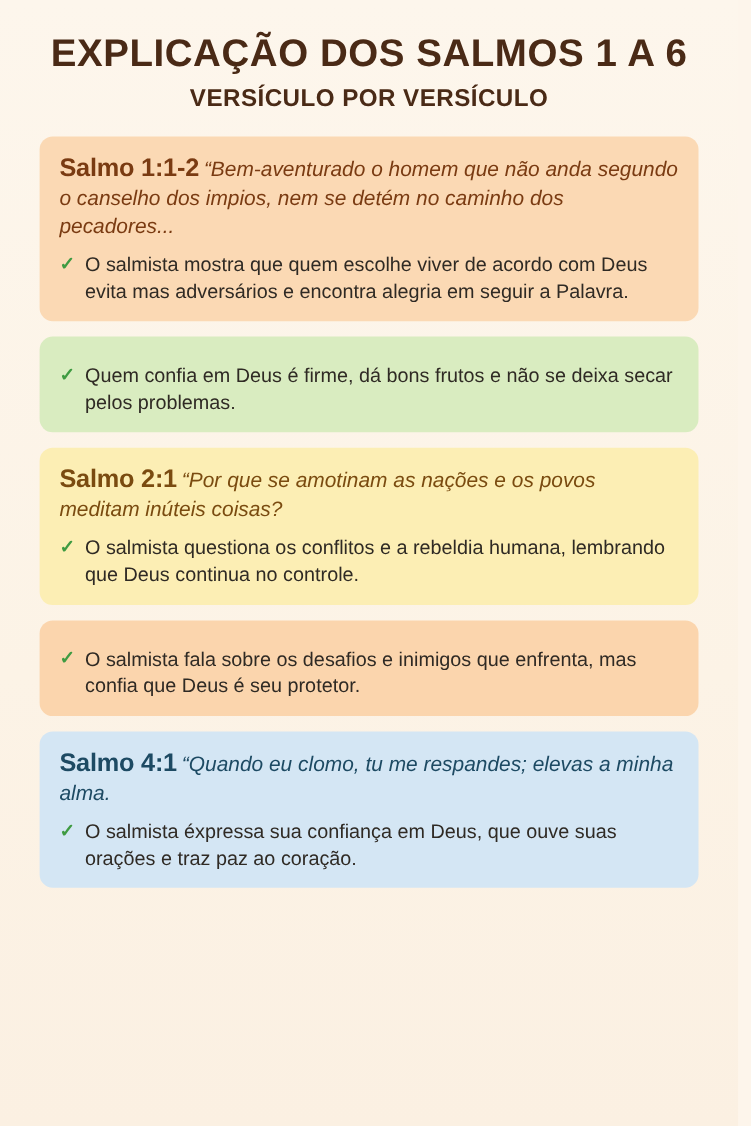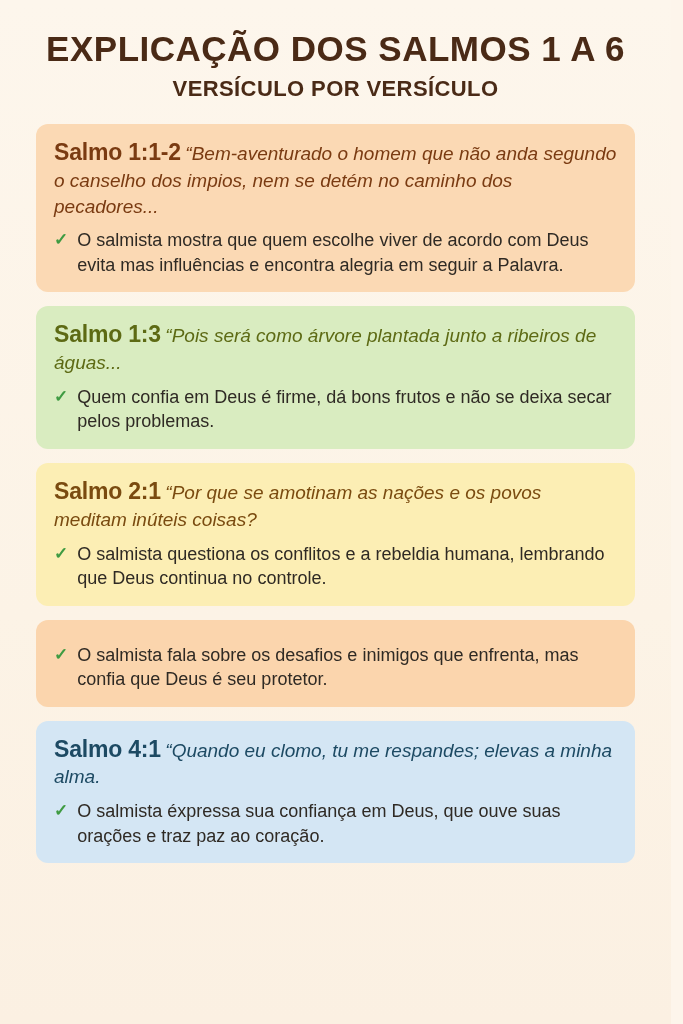--- a/index.html
+++ b/index.html
@@ -110,29 +110,25 @@
 
   <div class="cards">
 
     <div class="card c-peach">
       <p class="ref-line">
         <span class="ref">Salmo 1:1-2</span>
         <span class="verse">“Bem-aventurado o homem que não anda segundo o canselho dos impios, nem se detém no caminho dos pecadores...</span>
       </p>
       <div class="note">
         <span class="check">✓</span>
-        <span class="note-text">O salmista mostra que quem escolhe viver de acordo com Deus evita mas influências e encontra alegria em seguir a Palavra.</span>
+        <span class="note-text">O salmista mostra que quem escolhe viver de acordo com Deus evita mas adversários e encontra alegria em seguir a Palavra.</span>
       </div>
     </div>
 
     <div class="card c-green">
-      <p class="ref-line">
-        <span class="ref">Salmo 1:3</span>
-        <span class="verse">“Pois será como árvore plantada junto a ribeiros de águas...</span>
-      </p>
       <div class="note">
         <span class="check">✓</span>
         <span class="note-text">Quem confia em Deus é firme, dá bons frutos e não se deixa secar pelos problemas.</span>
       </div>
     </div>
 
     <div class="card c-yellow">
       <p class="ref-line">
         <span class="ref">Salmo 2:1</span>
         <span class="verse">“Por que se amotinam as nações e os povos meditam inúteis coisas?</span>

